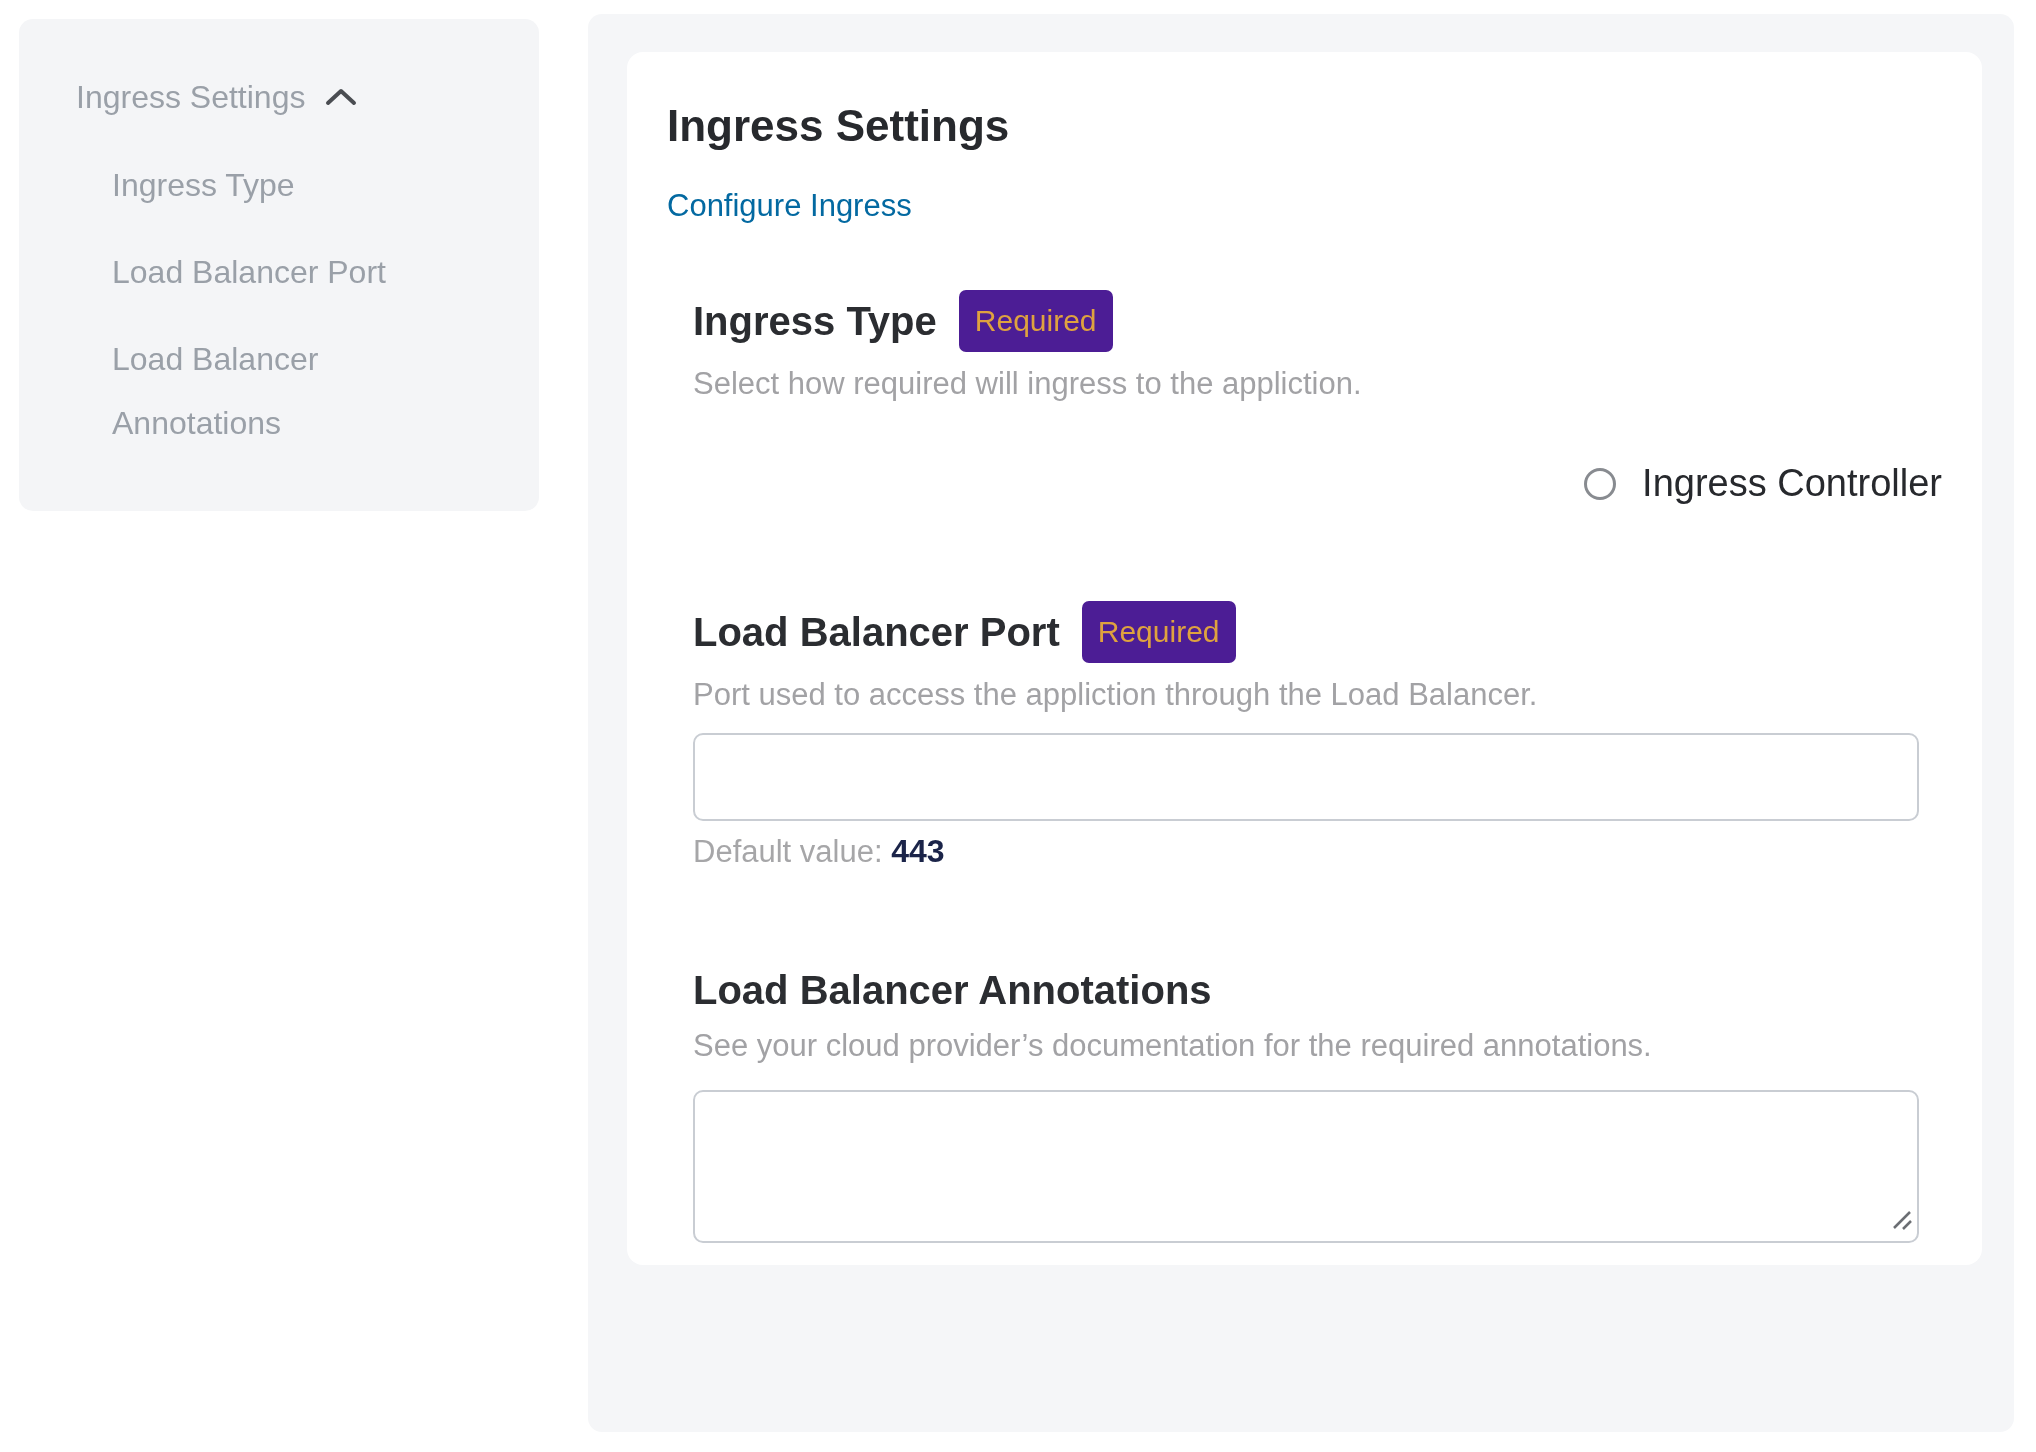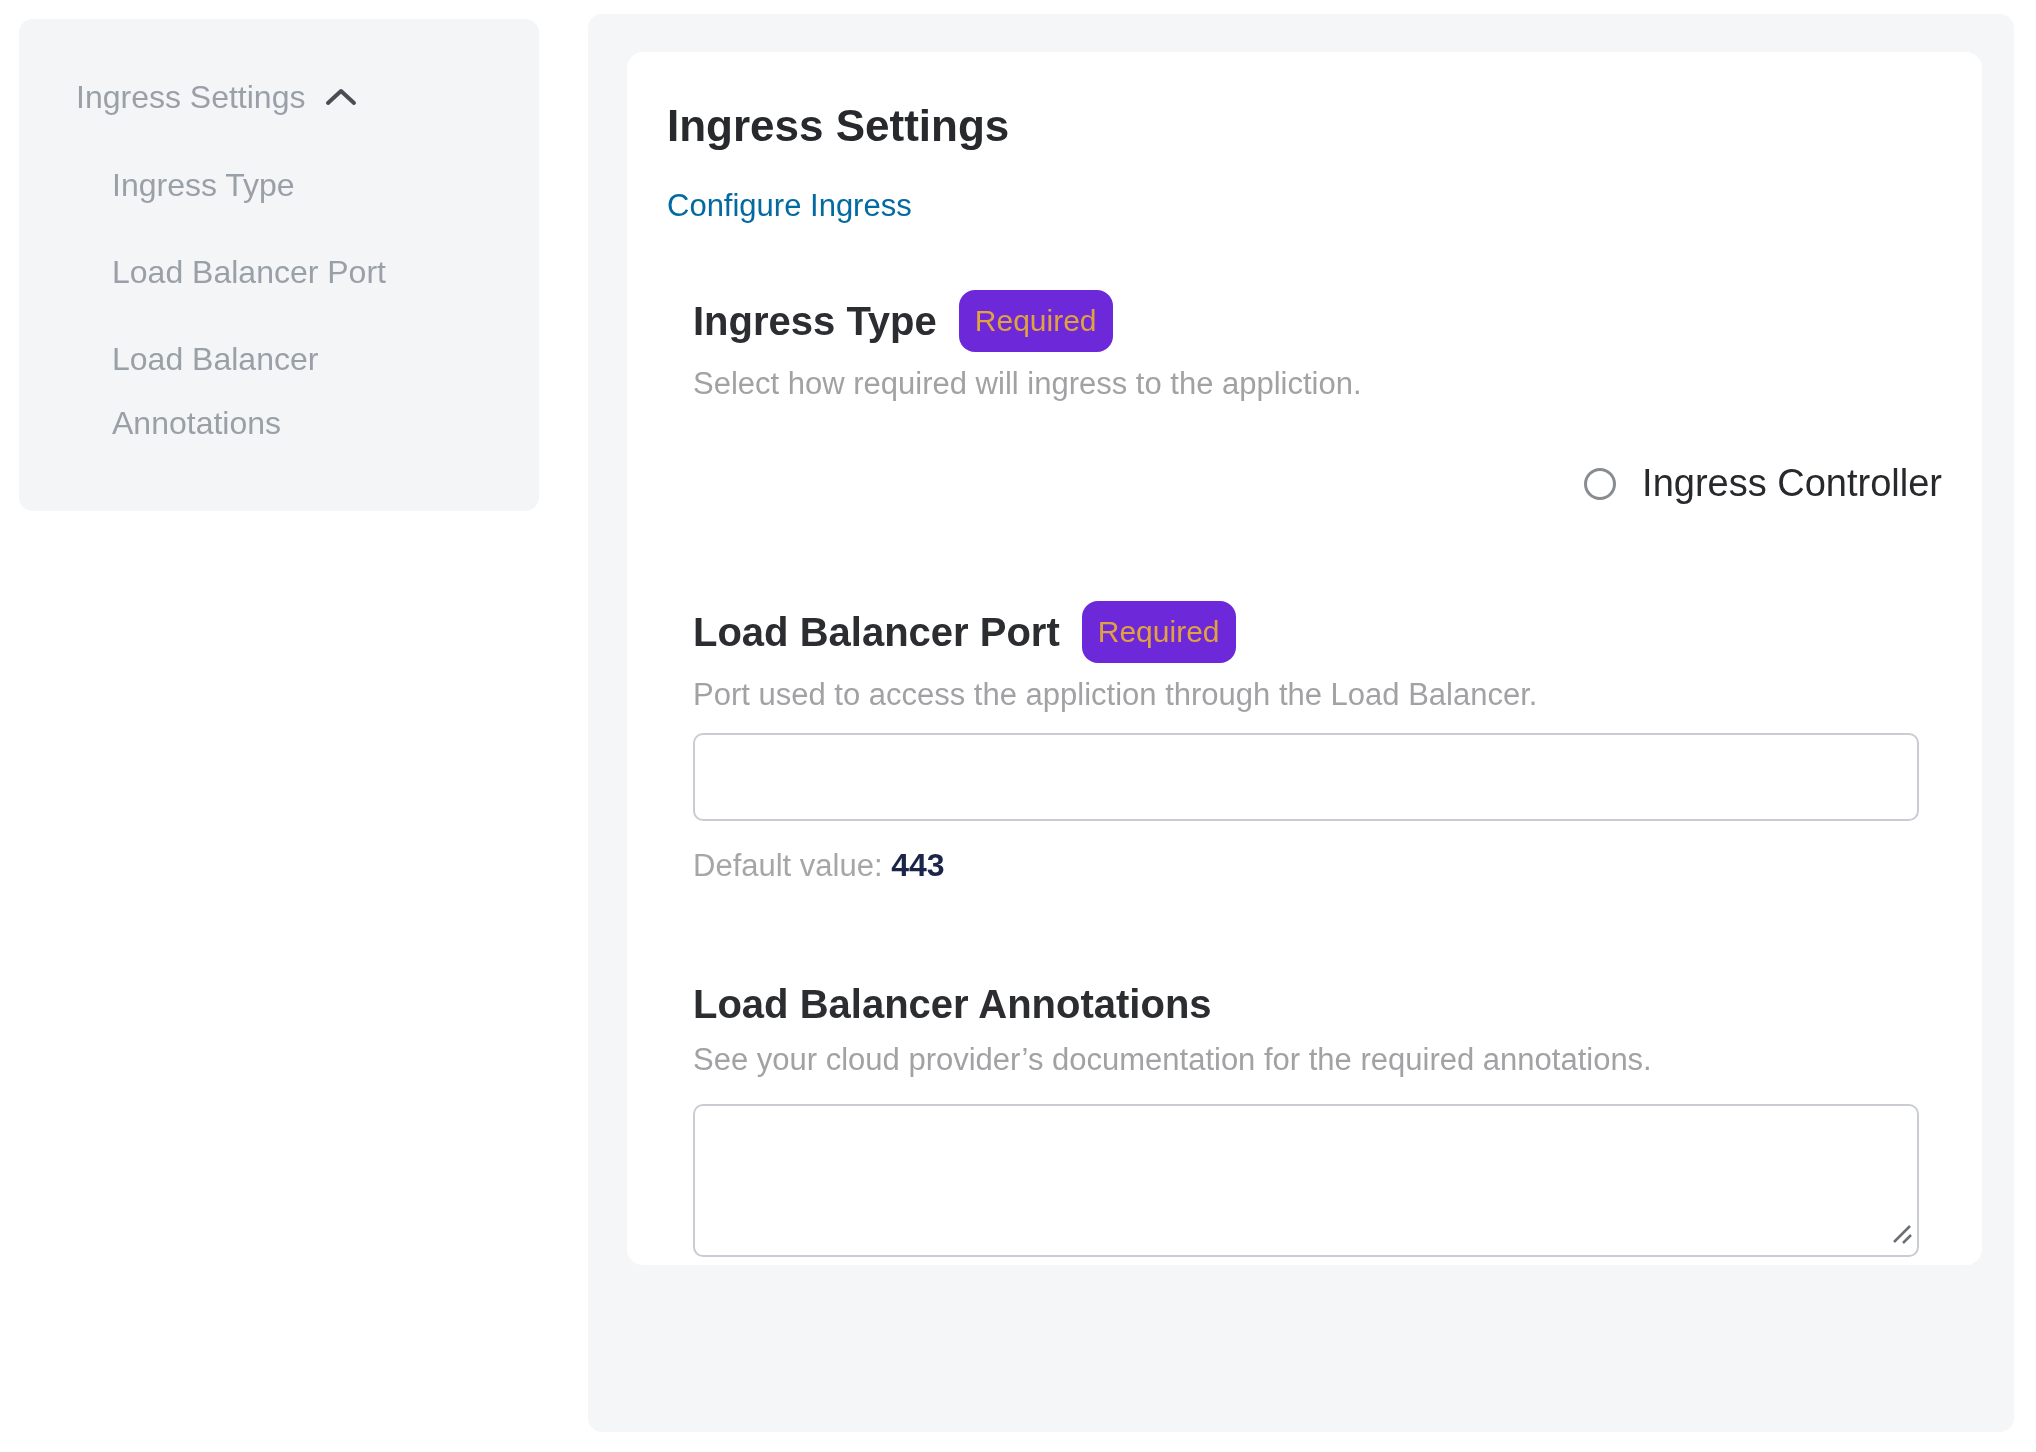--- a/index.html
+++ b/index.html
@@ -59,23 +59,23 @@
   }
 
   .fields { margin-left: 26px; }
   .field-1 { margin-top: 66px; }
   .field-2 { margin-top: 96px; }
   .field-3 { margin-top: 96px; }
 
   .field-title-row { display: flex; align-items: center; gap: 22px; }
   .field-title { font-size: 40px; line-height: 48px; font-weight: 600; color: #2b2d31; }
   .badge {
-    background: #6d28d9; color: #dfa23f;
+    background: #4c1d95; color: #dfa23f;
     font-size: 30px; font-weight: 500;
-    padding: 14px 16px; border-radius: 16px;
+    padding: 14px 16px; border-radius: 7px;
   }
   .desc { margin: 14px 0 0 0; font-size: 31px; color: #a2a2a5; }
 
   
   .radio-row { display: flex; align-items: flex-end; gap: 40px; margin-top: 60px; flex-direction: column; }
   .radio-opt { display: flex; align-items: center; gap: 26px; cursor: pointer; }
   .radio {
     width: 32px; height: 32px; border-radius: 50%;
     border: 3px solid #888b90; background: #ffffff;
     position: relative; flex: none;
@@ -91,21 +91,21 @@
 
   
   .text-input {
     display: block; margin-top: 20px;
     width: 1226px; height: 88px;
     border: 2px solid #c9cdd3; border-radius: 10px;
     background: #ffffff; font-size: 32px; padding: 0 24px;
     font-family: "Liberation Sans", sans-serif;
     outline: none;
   }
-  .default-line { margin-top: 26px; font-size: 31px; color: #a6a6a8; }
+  .default-line { margin-top: 12px; font-size: 31px; color: #a6a6a8; }
   .default-value { color: #1b2449; font-weight: 700; font-size: 32px; }
 
   .ta-wrap { position: relative; width: 1226px; margin-top: 26px; }
   .textarea {
     display: block; width: 1226px; height: 153px;
     border: 2px solid #c9cdd3; border-radius: 10px;
     background: #ffffff; font-size: 32px; padding: 14px 24px;
     font-family: "Liberation Sans", sans-serif;
     resize: none; outline: none;
   }

